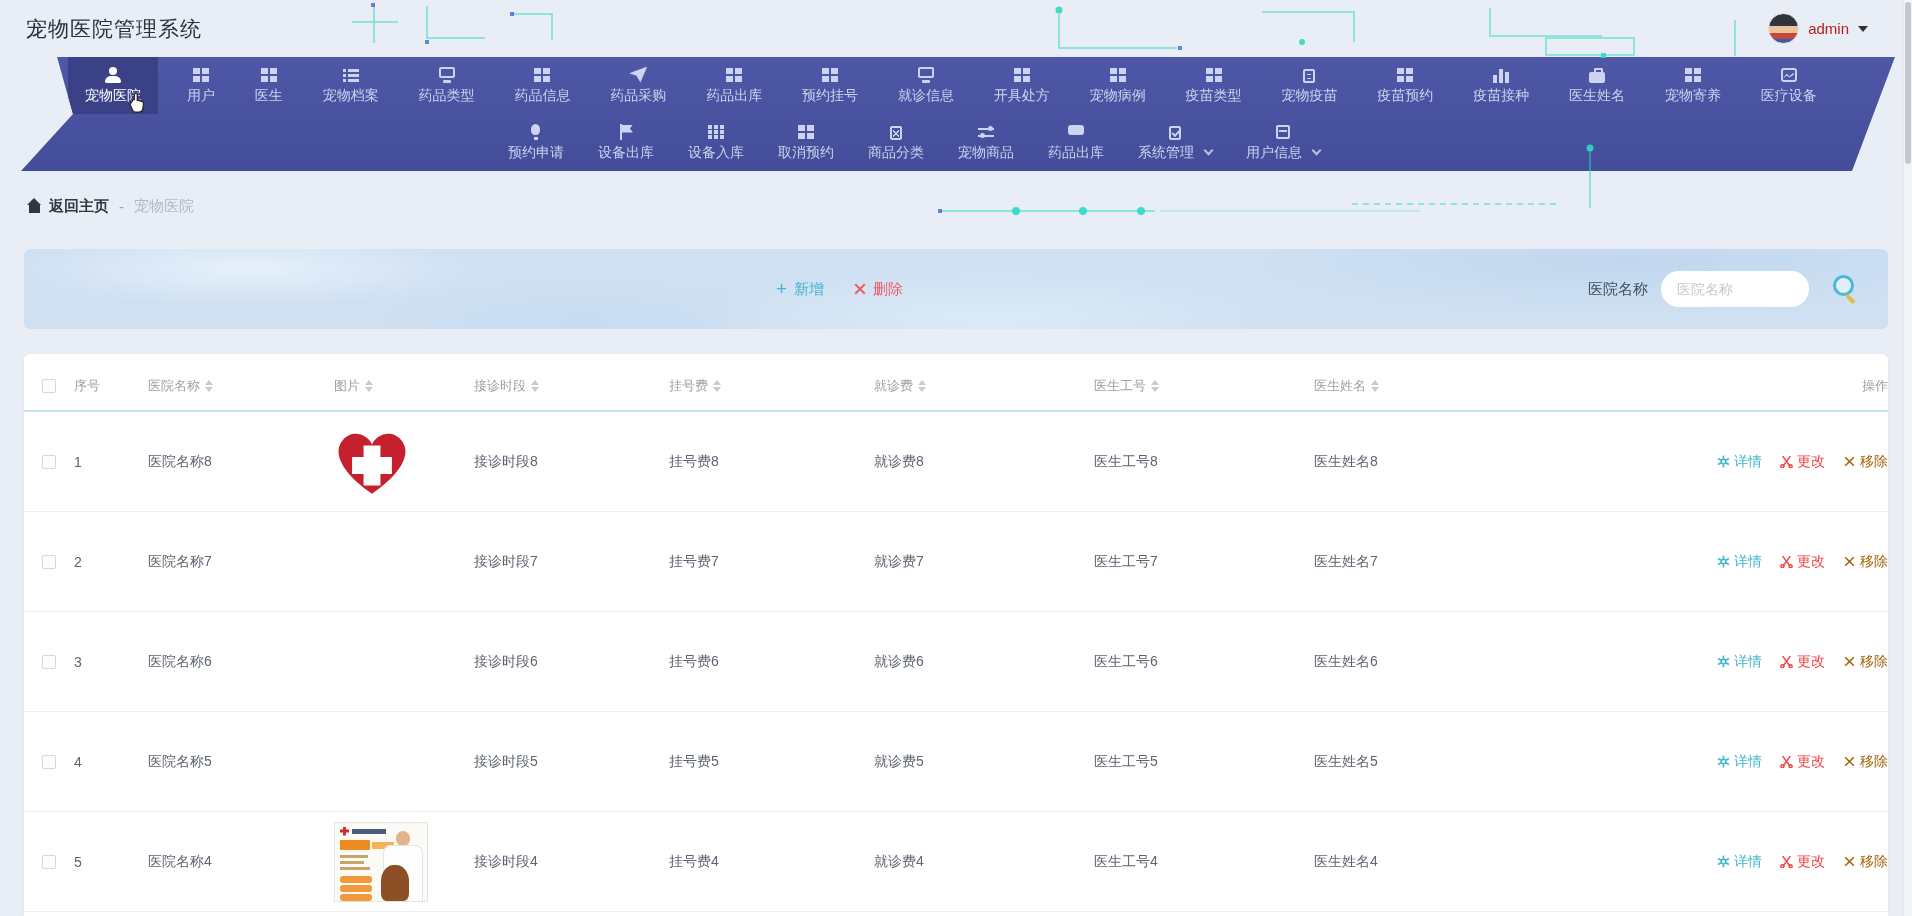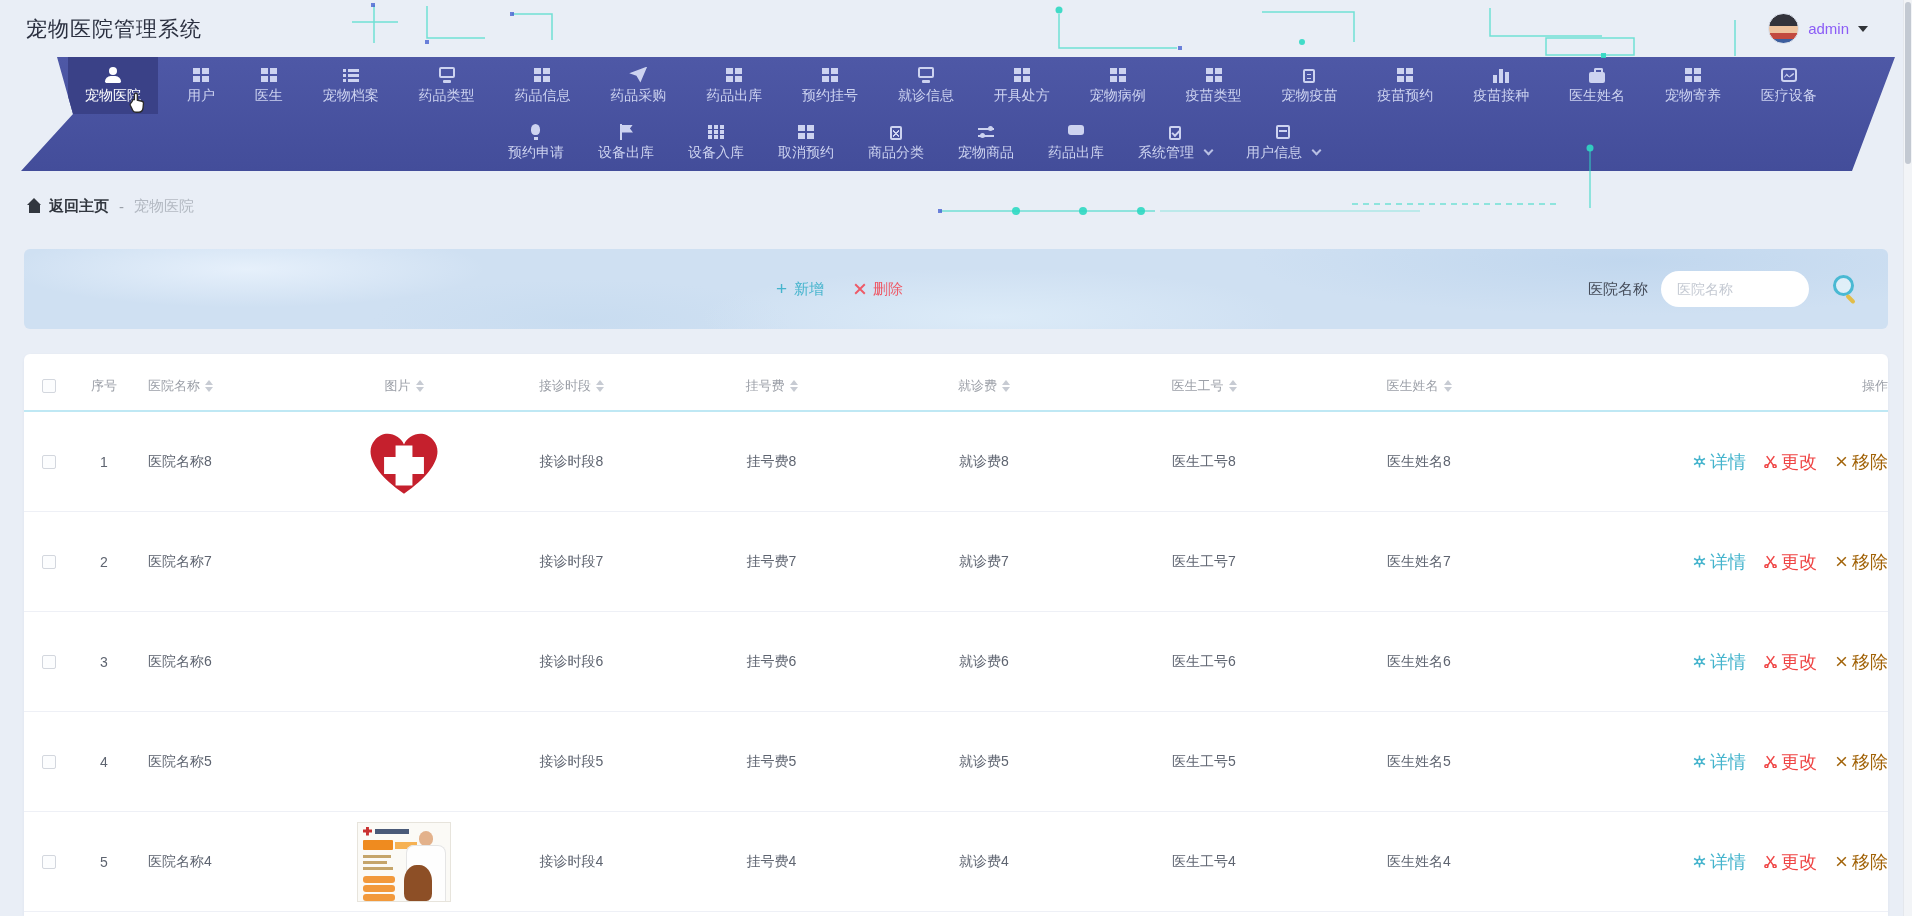--- a/index.html
+++ b/index.html
@@ -10,21 +10,21 @@
   
   .deco{position:absolute;top:0;left:0;z-index:6;pointer-events:none}
 
   
   .header{height:57px;display:flex;align-items:center;padding:4px 26px;position:relative;z-index:2}
   .title{font-size:21px;color:#2b3040;font-weight:500;letter-spacing:1px}
   .user{position:absolute;right:44px;top:13px;display:flex;align-items:center;gap:9px;cursor:pointer}
   .avatar{width:31px;height:31px;border-radius:50%;border:1px solid #d8dde8;
     background:linear-gradient(180deg,#33333b 0 42%,#eec29d 42% 66%,#c2493f 66% 85%,#3c5e9e 85%)}
   .username{font-size:15px;color:#303固3}
-  .username{color:#8b5cf6}
+  .username{color:#b91c1c}
   .dd-caret{width:0;height:0;border:5px solid transparent;border-top:6px solid #303338;margin-top:5px}
 
   
   .navbar{position:relative;z-index:1;height:114px;background:linear-gradient(#4e58a6,#434d9a);
     clip-path:polygon(57px 0,1895px 0,1852px 100%,21px 100%,73px 50%)}
   .nav-row{display:flex;align-items:stretch;height:57px}
   .nav-row1{justify-content:space-between;padding:0 84px 0 68px}
   .nav-row2{padding-left:497px;gap:12px}
   .nav-item{display:flex;flex-direction:column;align-items:center;justify-content:center;gap:4px;
     padding:0 11px;font-size:14px;color:#cdd3f0;cursor:pointer;white-space:nowrap}
@@ -115,30 +115,30 @@
     border-radius:50%;background:rgba(235,248,252,.65)}
   .magnifier:after{content:"";position:absolute;bottom:2px;right:2px;width:11px;height:4px;background:#e2bd49;
     border-radius:2px;transform:rotate(45deg)}
 
   
   .table-card{margin:25px 24px 0;background:#fff;border-radius:6px 6px 0 0;height:562px;overflow:hidden;
     position:relative;z-index:2;padding-top:8px;box-shadow:0 1px 3px rgba(60,80,120,.06)}
   .t-head,.t-row{display:grid;grid-template-columns:50px 60px 200px 140px 195px 205px 220px 220px 210px 1fr;align-items:center}
   .t-head{height:50px;color:#9b9fa7;font-size:13px;border-bottom:2px solid #bfe8f4}
   .t-row{height:100px;border-bottom:1px solid #eef0f6;font-size:14px;color:#5e6470}
-  .t-head>*,.t-row>*{display:flex;align-items:center;justify-content:center}
+  .t-head>*,.t-row>*{display:flex;align-items:center;justify-content:flex-start}
   .t-head>:nth-child(3),.t-row>:nth-child(3){justify-content:flex-start;padding-left:14px}
   .t-head>:nth-child(10),.t-row>:nth-child(10){justify-content:flex-end;padding-left:72px}
   .cb{width:14px;height:14px;border:1px solid #d3d7de;border-radius:2px;background:#fcfdfe;cursor:pointer;
     justify-self:center;display:block}
   .sort{display:inline-flex;flex-direction:column;margin-left:5px;gap:2px}
   .sort .up{width:0;height:0;border:4px solid transparent;border-bottom:5px solid #c7cbd3;border-top:none}
   .sort .dn{width:0;height:0;border:4px solid transparent;border-top:5px solid #c7cbd3;border-bottom:none}
   .ops{gap:18px}
-  .op{display:inline-flex;align-items:center;gap:4px;cursor:pointer;text-decoration:none;font-size:18px}
+  .op{display:inline-flex;align-items:center;gap:4px;cursor:pointer;text-decoration:none;font-size:14px}
   .op.detail{color:#45b4cd}.op.edit{color:#ef4444}.op.remove{color:#a16207}
 
   
   .img-poster{width:94px;height:80px;position:relative;background:#fbfaf6;border:1px solid #e7e4dc;overflow:hidden}
   .img-poster i{position:absolute;display:block}
   .p-cross{top:4px;left:5px;width:9px;height:9px;background:#c9302f;
     clip-path:polygon(33% 0,66% 0,66% 33%,100% 33%,100% 66%,66% 66%,66% 100%,33% 100%,33% 66%,0 66%,0 33%,33% 33%)}
   .p-logotext{top:6px;left:17px;width:34px;height:5px;background:#4a5a78}
   .p-title{top:17px;left:5px;width:30px;height:10px;background:#ef8b1f;border-radius:1px}
   .p-sub{top:19px;left:37px;width:22px;height:7px;background:#f6b254}

